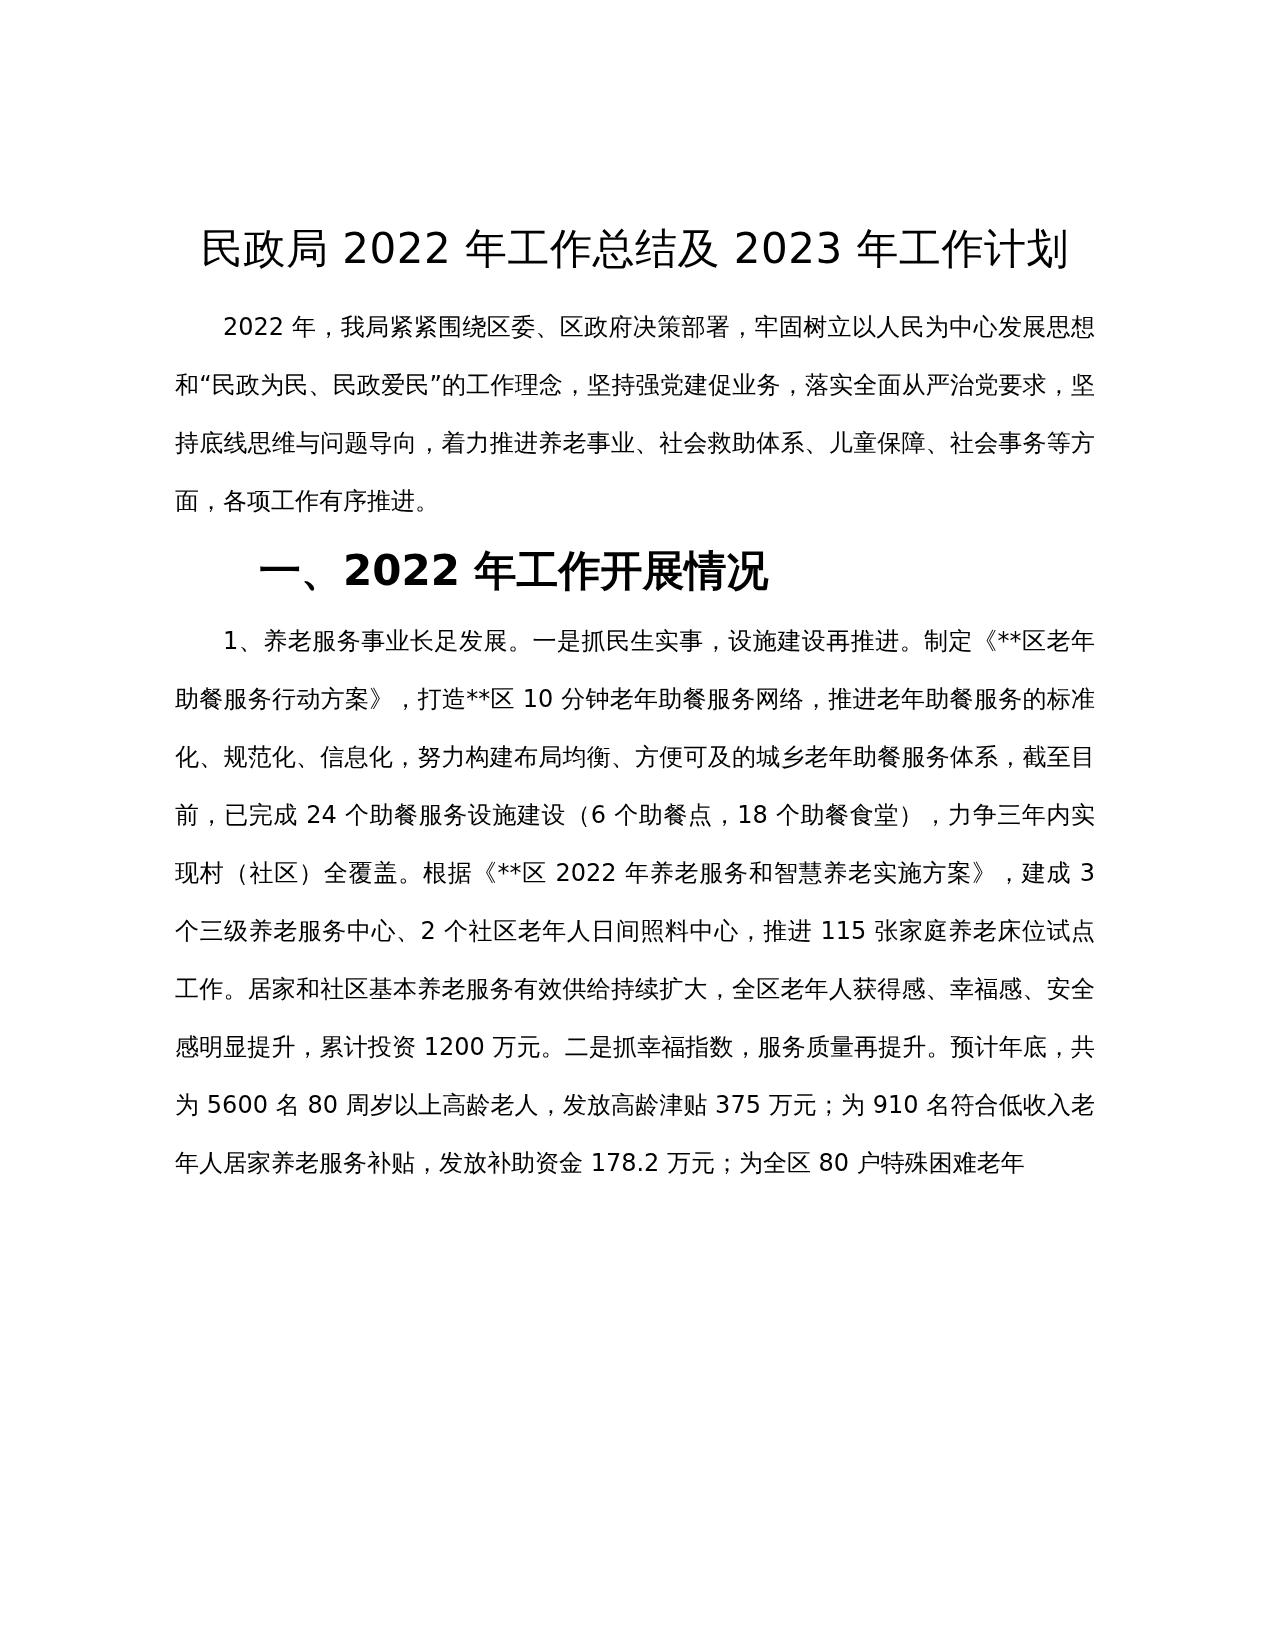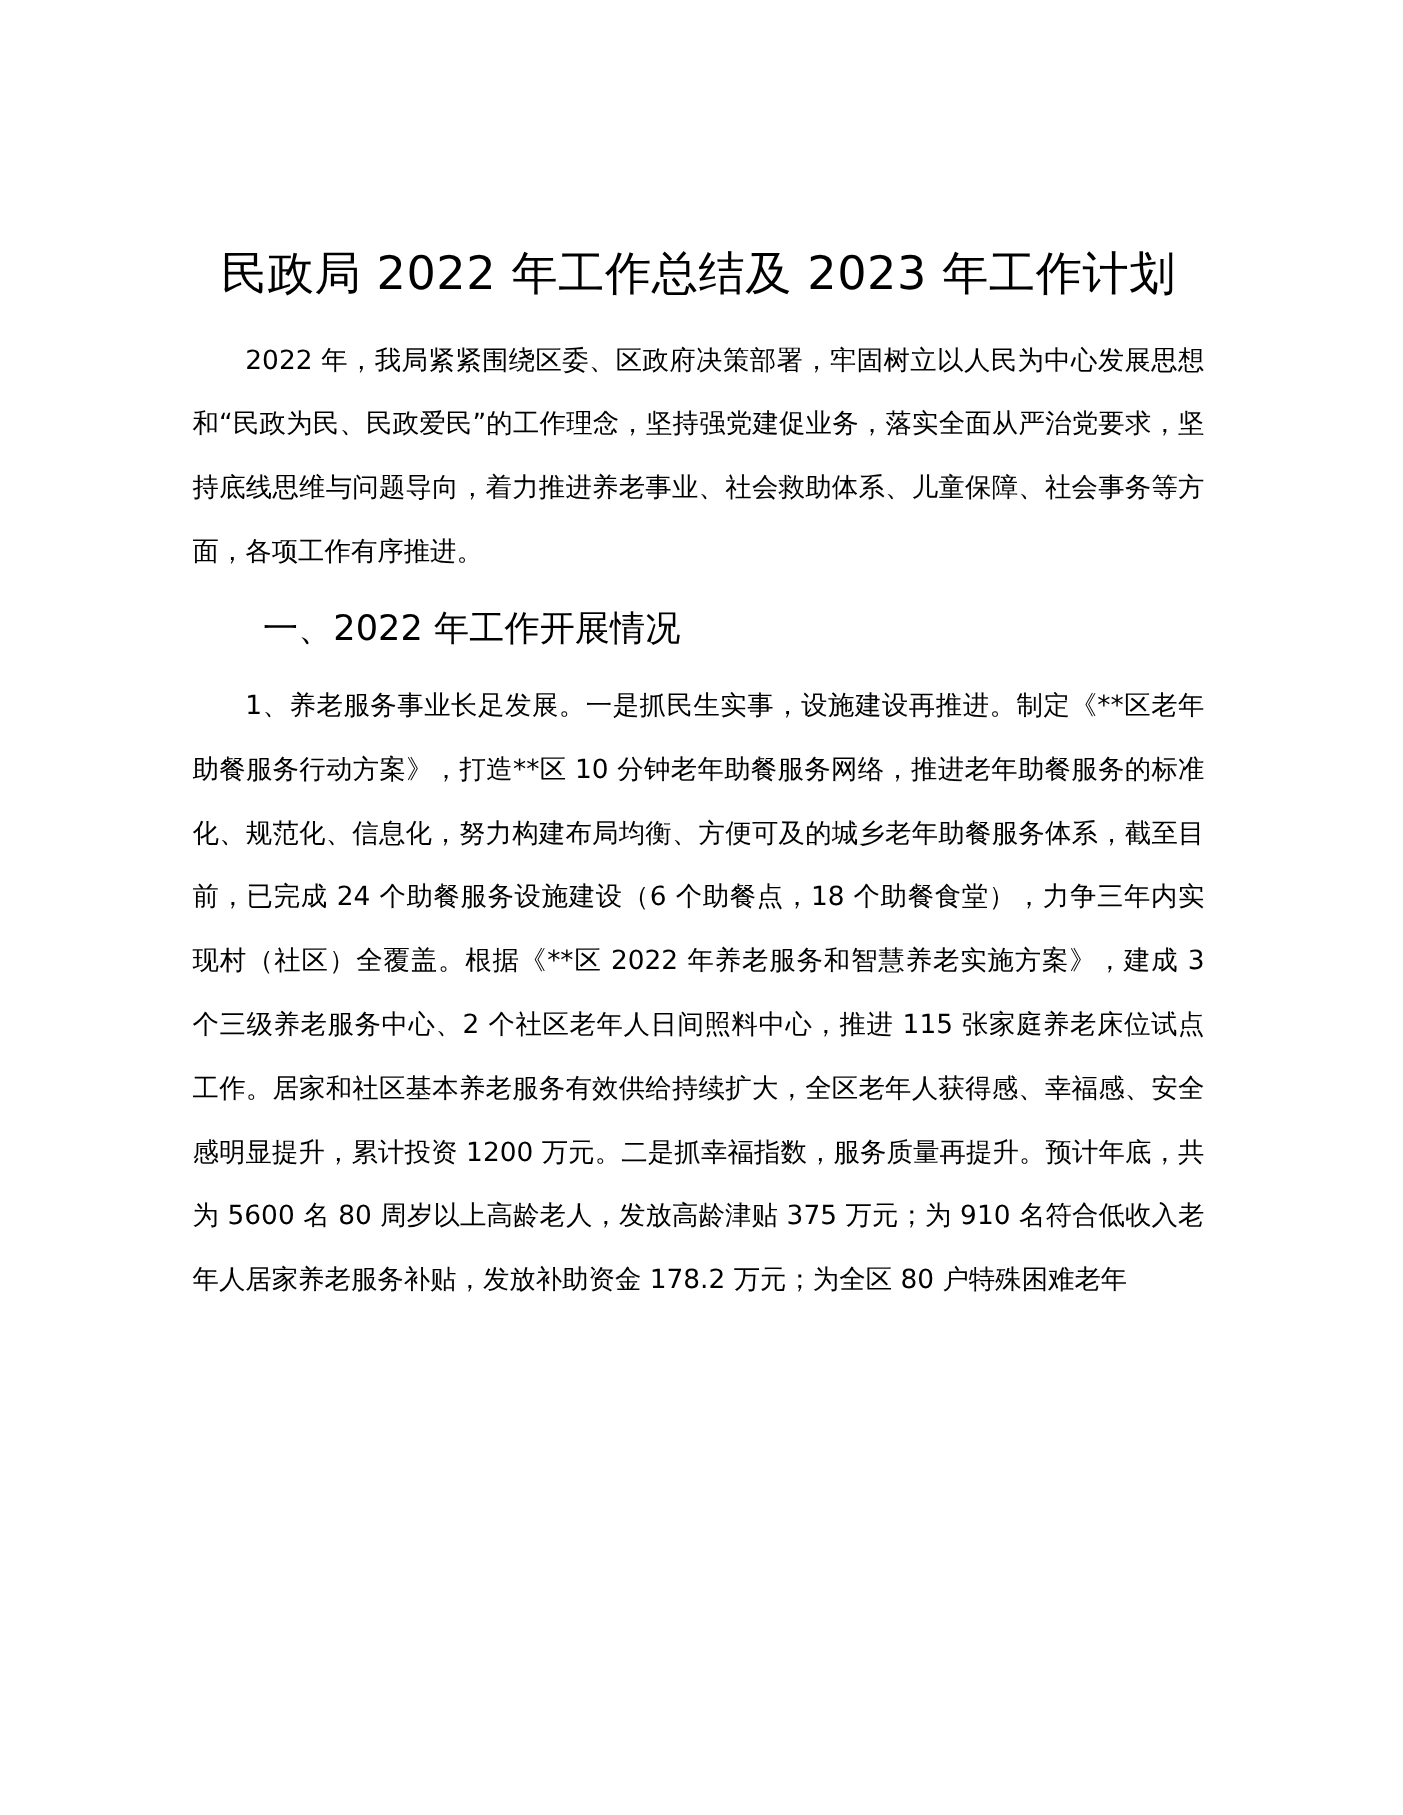--- a/index.html
+++ b/index.html
@@ -35,23 +35,23 @@
     text-align: justify;
     text-justify: inter-ideograph;
     text-indent: 2em;
     word-break: break-all;
   }
   .doc-para + .doc-para,
   .doc-heading {
     margin-top: 12px;
   }
   .doc-heading {
-    font-size: 32px;
+    font-size: 42px;
     line-height: 58px;
-    font-weight: normal;
+    font-weight: bold;
     text-indent: 2em;
     margin-bottom: 0;
   }
 </style>
 </head>
 <body>
 
 <div class="page">
   <div class="content">
     <h1 class="doc-title">民政局 2022 年工作总结及 2023 年工作计划</h1>

